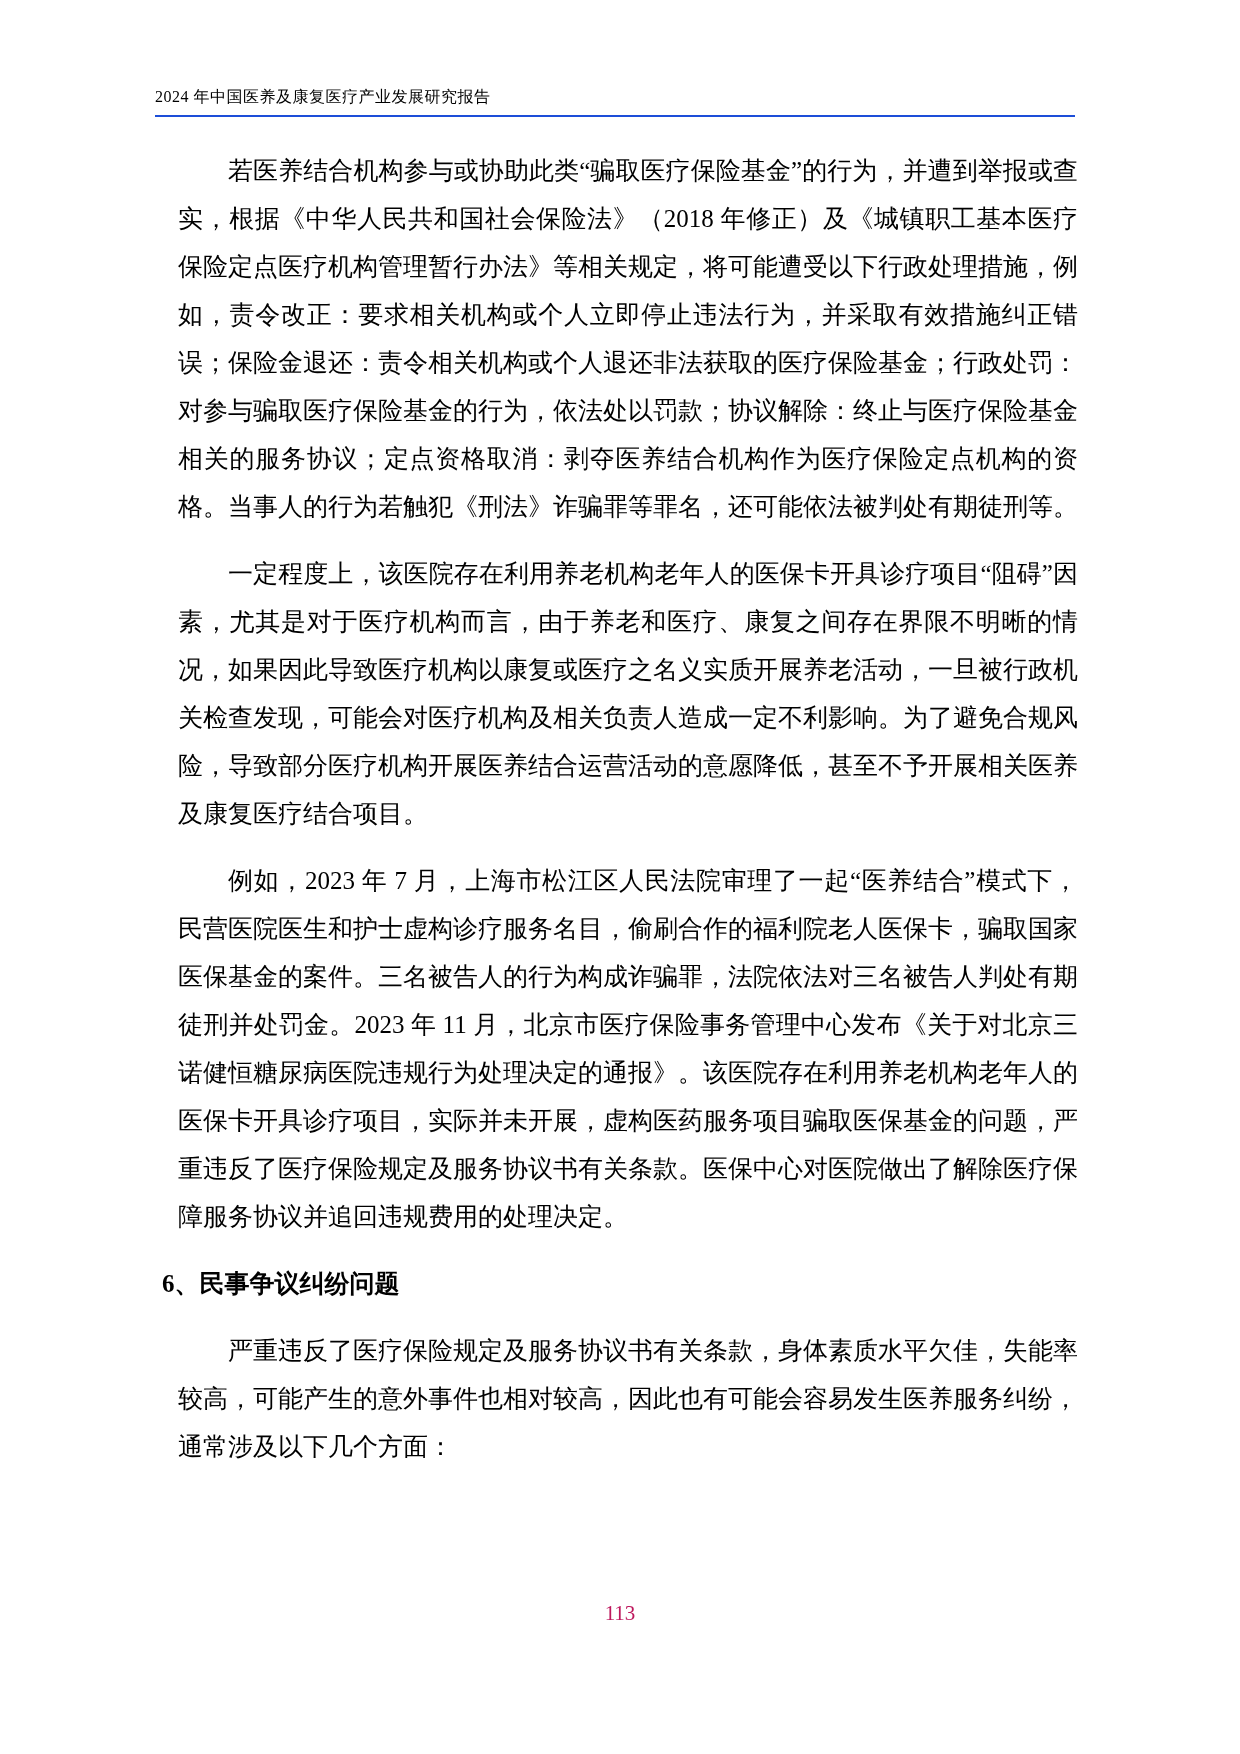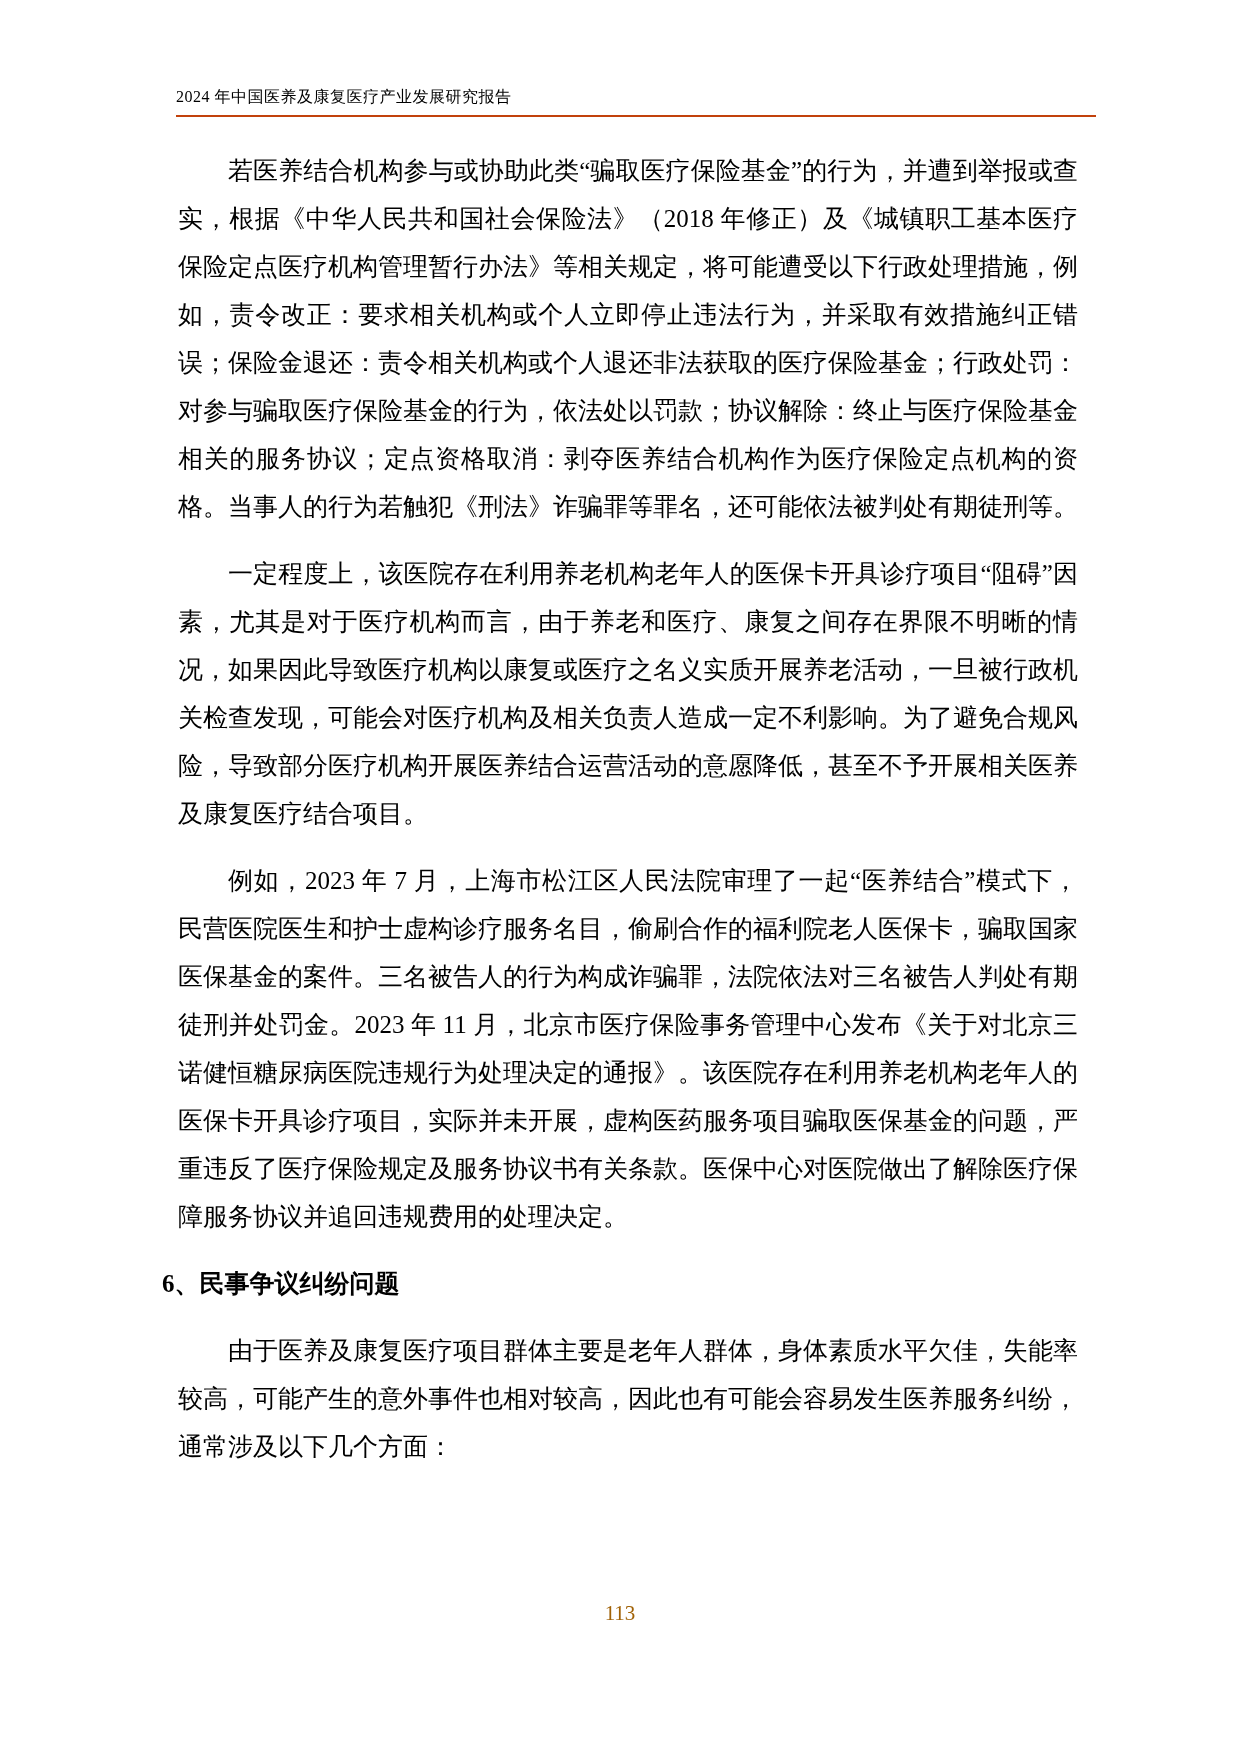--- a/index.html
+++ b/index.html
@@ -14,24 +14,24 @@
   .page {
     position: relative;
     width: 1240px;
     height: 1754px;
     background: #ffffff;
     overflow: hidden;
   }
   
   .doc-header {
     position: absolute;
-    left: 176px;
+    left: 155px;
     top: 88px;
     width: 920px;
-    border-bottom: 2px solid #c2410c;
+    border-bottom: 2px solid #1d4ed8;
     padding-bottom: 9px;
   }
   .doc-header-title {
     font-size: 16px;
     line-height: 18px;
     letter-spacing: 0.5px;
     color: #000000;
     white-space: nowrap;
   }
   
@@ -60,37 +60,37 @@
   .doc-footer {
     position: absolute;
     left: 0;
     top: 1601px;
     width: 100%;
     text-align: center;
   }
   .page-number {
     font-size: 21px;
     line-height: 24px;
-    color: #a16207;
+    color: #be185d;
   }
 </style>
 </head>
 <body>
 
 <div class="page">
 
   <header class="doc-header">
     <div class="doc-header-title">2024 年中国医养及康复医疗产业发展研究报告</div>
   </header>
 
   <main class="doc-body">
     <p class="para">若医养结合机构参与或协助此类“骗取医疗保险基金”的行为，并遭到举报或查实，根据《中华人民共和国社会保险法》（2018 年修正）及《城镇职工基本医疗保险定点医疗机构管理暂行办法》等相关规定，将可能遭受以下行政处理措施，例如，责令改正：要求相关机构或个人立即停止违法行为，并采取有效措施纠正错误；保险金退还：责令相关机构或个人退还非法获取的医疗保险基金；行政处罚：对参与骗取医疗保险基金的行为，依法处以罚款；协议解除：终止与医疗保险基金相关的服务协议；定点资格取消：剥夺医养结合机构作为医疗保险定点机构的资格。当事人的行为若触犯《刑法》诈骗罪等罪名，还可能依法被判处有期徒刑等。</p>
     <p class="para">一定程度上，该医院存在利用养老机构老年人的医保卡开具诊疗项目“阻碍”因素，尤其是对于医疗机构而言，由于养老和医疗、康复之间存在界限不明晰的情况，如果因此导致医疗机构以康复或医疗之名义实质开展养老活动，一旦被行政机关检查发现，可能会对医疗机构及相关负责人造成一定不利影响。为了避免合规风险，导致部分医疗机构开展医养结合运营活动的意愿降低，甚至不予开展相关医养及康复医疗结合项目。</p>
     <p class="para">例如，2023 年 7 月，上海市松江区人民法院审理了一起“医养结合”模式下，民营医院医生和护士虚构诊疗服务名目，偷刷合作的福利院老人医保卡，骗取国家医保基金的案件。三名被告人的行为构成诈骗罪，法院依法对三名被告人判处有期徒刑并处罚金。2023 年 11 月，北京市医疗保险事务管理中心发布《关于对北京三诺健恒糖尿病医院违规行为处理决定的通报》。该医院存在利用养老机构老年人的医保卡开具诊疗项目，实际并未开展，虚构医药服务项目骗取医保基金的问题，严重违反了医疗保险规定及服务协议书有关条款。医保中心对医院做出了解除医疗保障服务协议并追回违规费用的处理决定。</p>
     <h3 class="section-heading">6、民事争议纠纷问题</h3>
-    <p class="para">由于医养及康复医疗项目群体主要是老年人群体，身体素质水平欠佳，失能率较高，可能产生的意外事件也相对较高，因此也有可能会容易发生医养服务纠纷，通常涉及以下几个方面：</p>
+    <p class="para">严重违反了医疗保险规定及服务协议书有关条款，身体素质水平欠佳，失能率较高，可能产生的意外事件也相对较高，因此也有可能会容易发生医养服务纠纷，通常涉及以下几个方面：</p>
   </main>
 
   <footer class="doc-footer">
     <span class="page-number">113</span>
   </footer>
 
 </div>
 
 </body></html>

